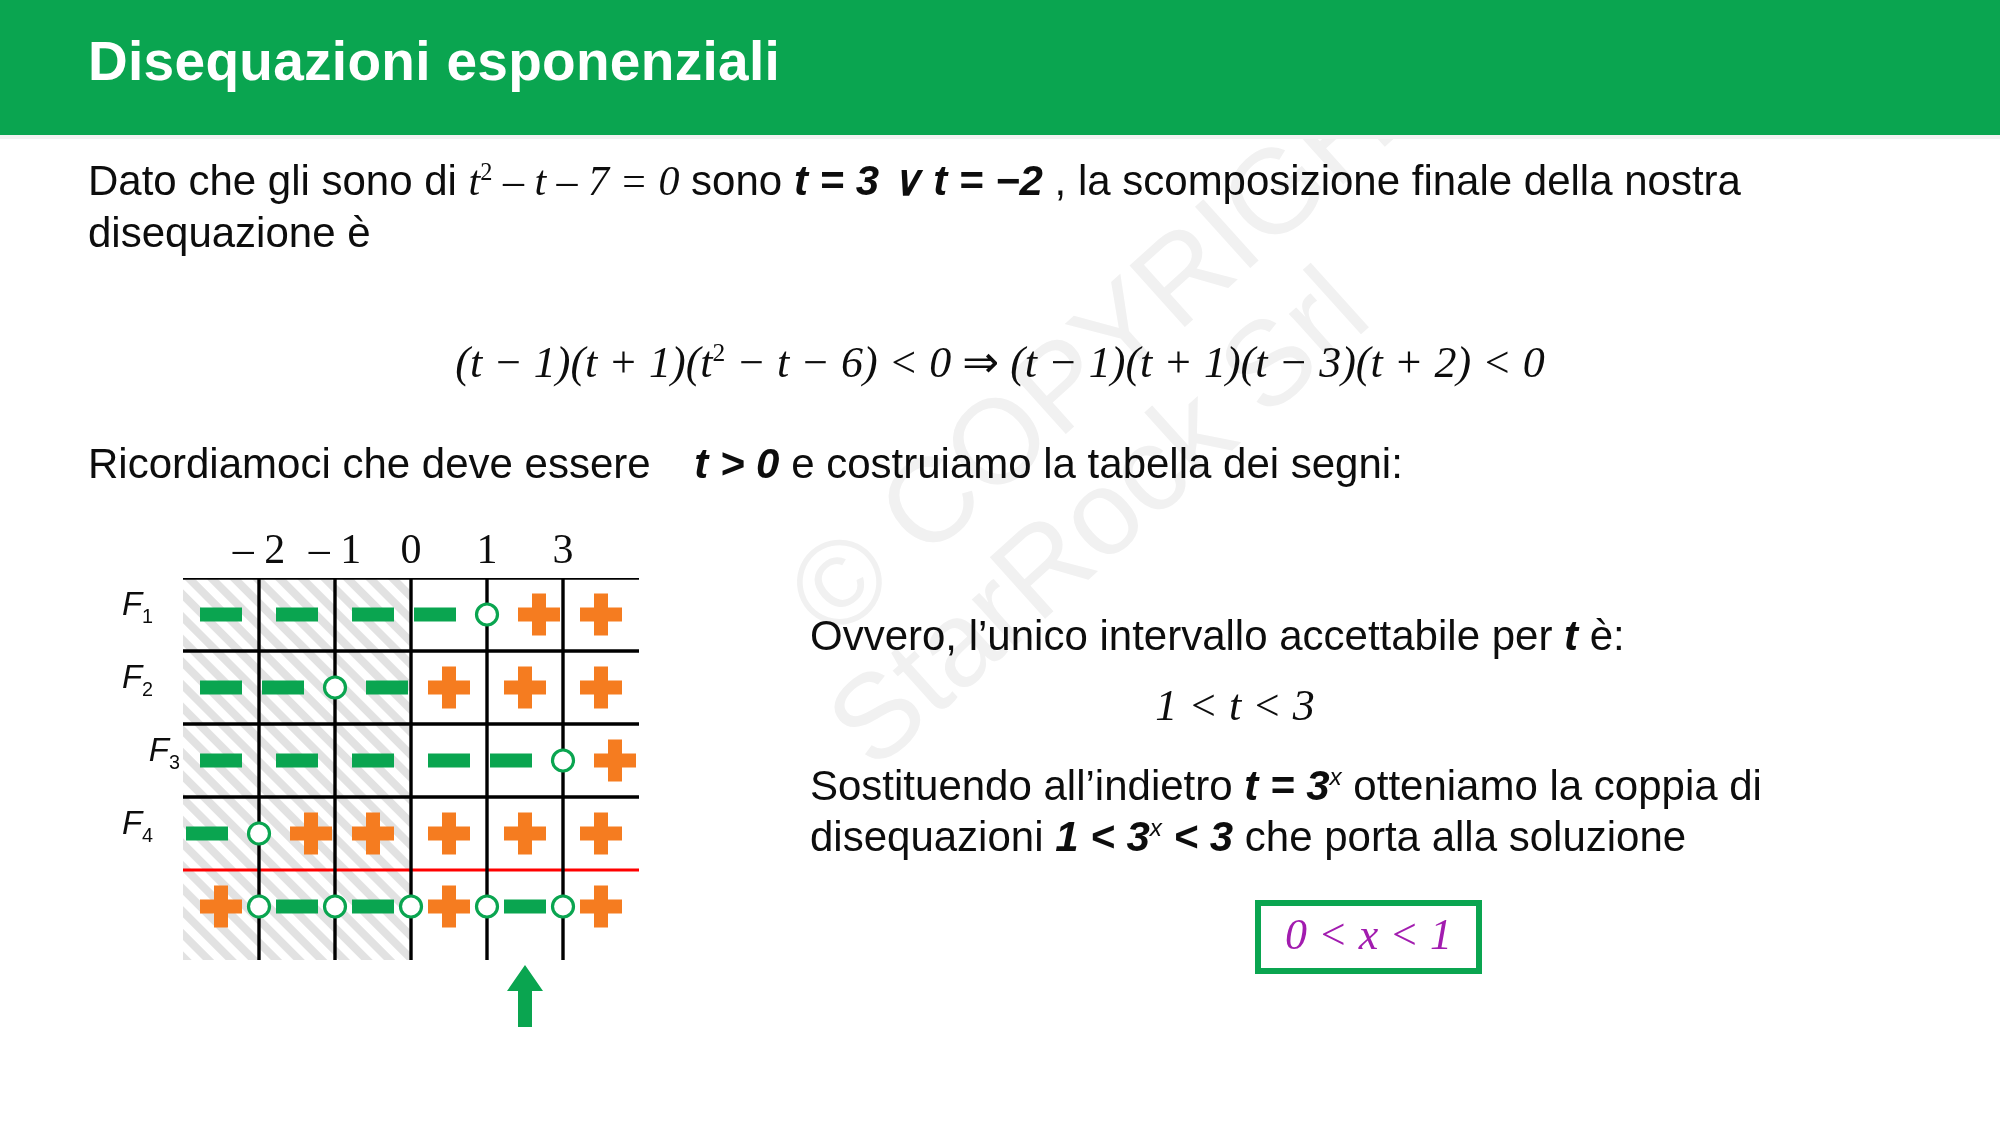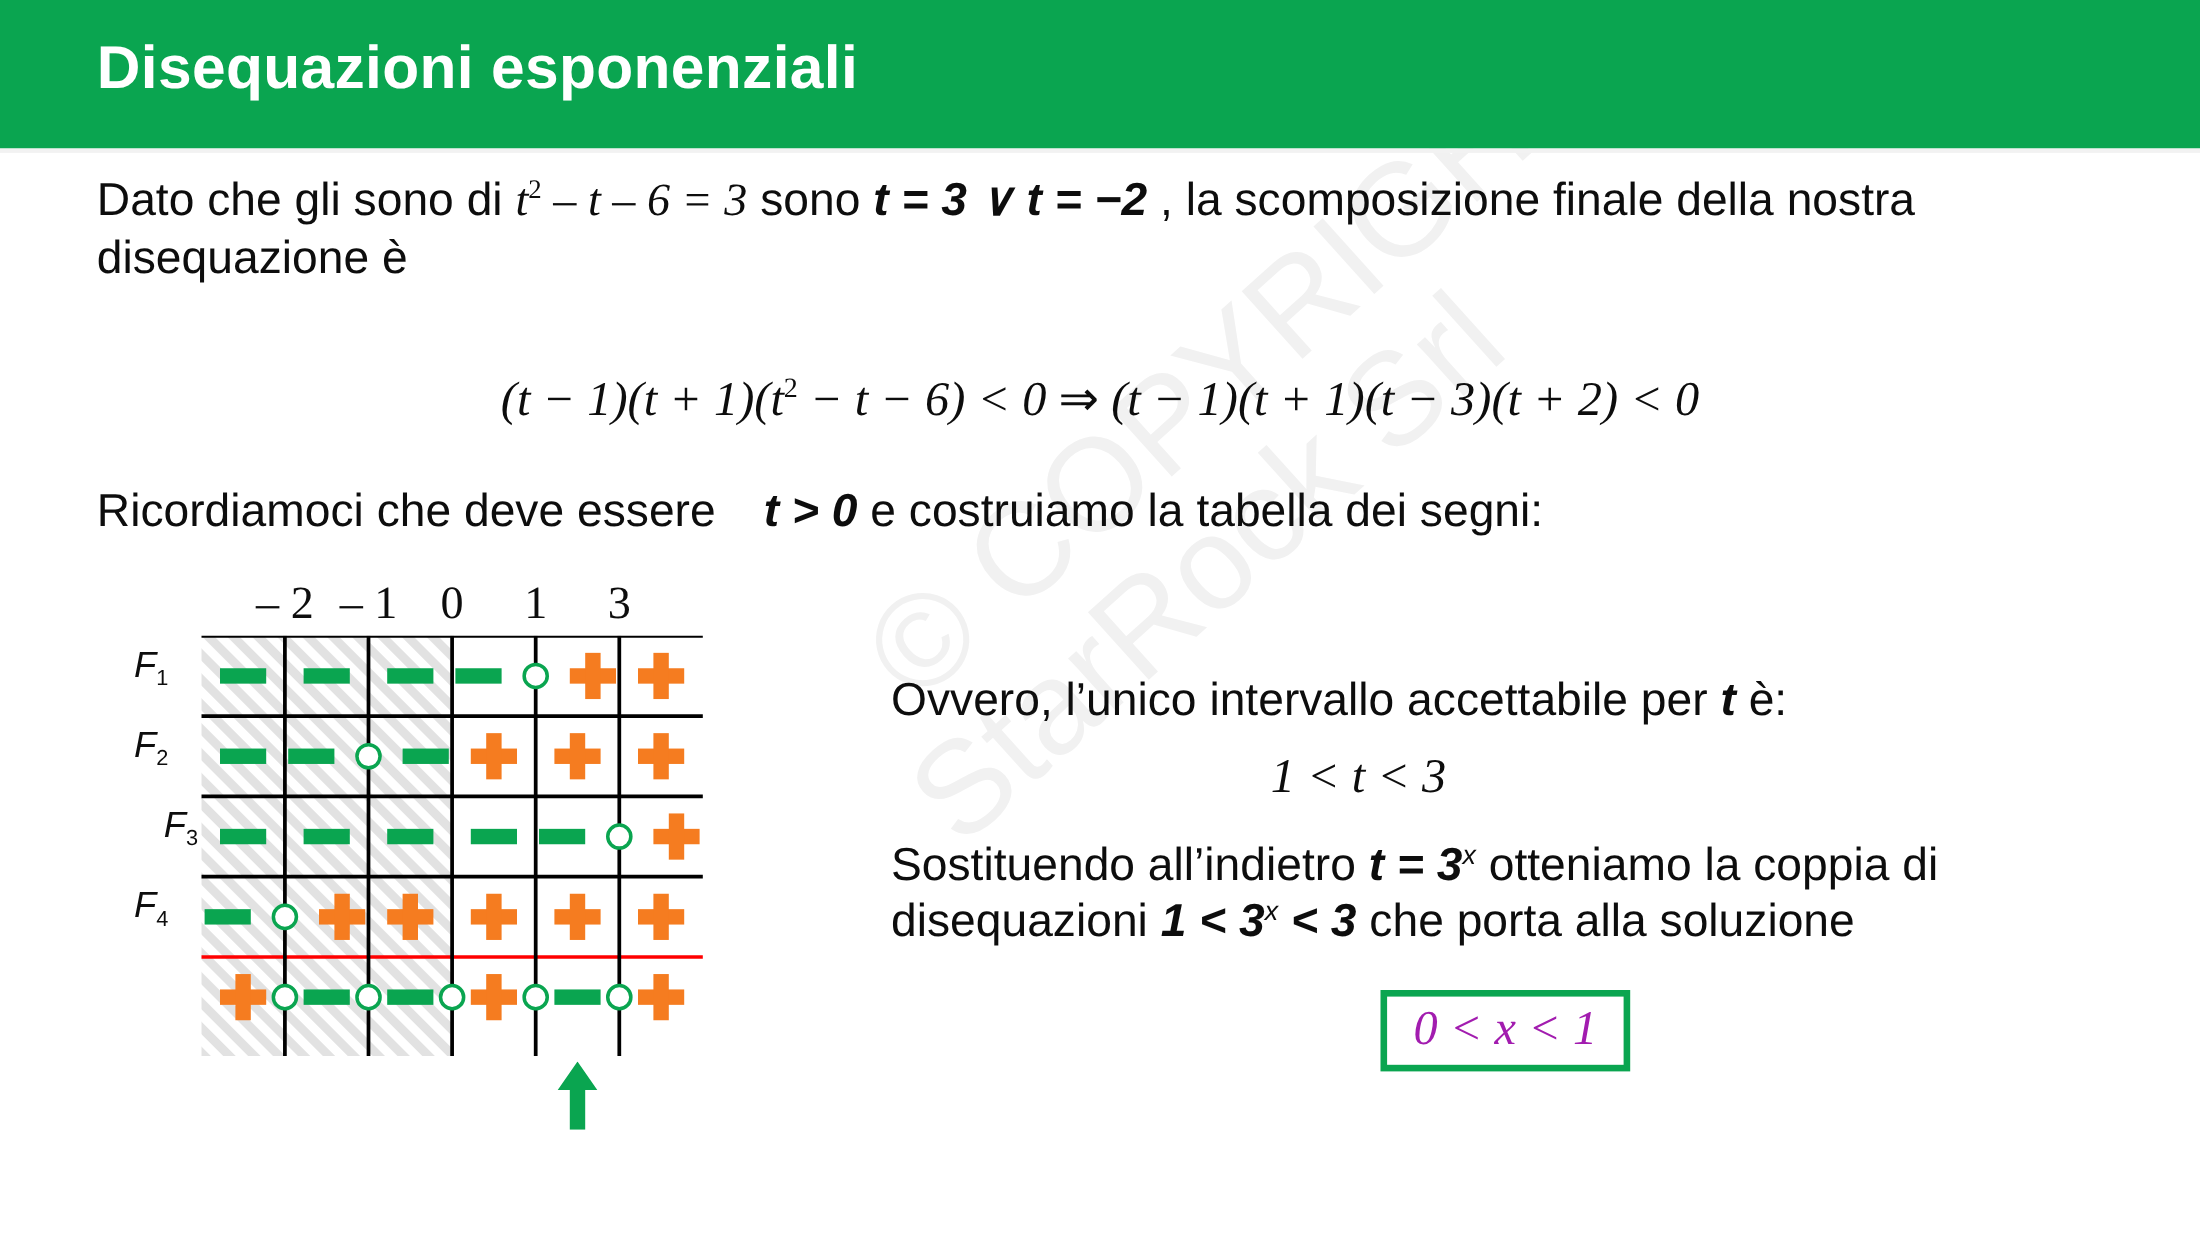--- a/index.html
+++ b/index.html
@@ -165,21 +165,21 @@
   <div class="wm-text" id="wm1">© COPYRIGHT 2015</div>
   <div class="wm-text" id="wm2">StarRock Srl</div>
 </div>
 
 <div id="header-bar">
   <div class="title">Disequazioni esponenziali</div>
 </div>
 <div id="header-underline"></div>
 
 <div class="body-text" id="para1">
-  <span>Dato che gli sono di </span><span class="mathser"><span class="mi">t</span><sup class="spn">2</sup><span class="mi"> – t – 6 = 3</span></span><span>  sono  </span><span style="font-weight:bold;font-style:italic;">t = 3 ∨ t = −2</span><span> , la scomposizione finale della nostra disequazione è</span>
+  <span>Dato che gli sono di </span><span class="mathser"><span class="mi">t</span><sup class="spn">2</sup><span class="mi"> – t – 7 = 0</span></span><span>  sono  </span><span style="font-weight:bold;font-style:italic;">t = 3 ∨ t = −2</span><span> , la scomposizione finale della nostra disequazione è</span>
 </div>
 
 <div id="eq-main">
   <span class="mi">(t − 1)(t + 1)(t</span><sup class="spn">2</sup><span class="mi"> − t − 6) &lt; 0</span><span> ⇒ </span><span class="mi">(t − 1)(t + 1)(t − 3)(t + 2) &lt; 0</span>
 </div>
 
 <div class="body-text" id="para2">
   <span>Ricordiamoci che deve essere </span><span style="font-weight:bold;font-style:italic;margin-left:32px;">t &gt; 0</span><span> e costruiamo la tabella dei segni:</span>
 </div>
 

